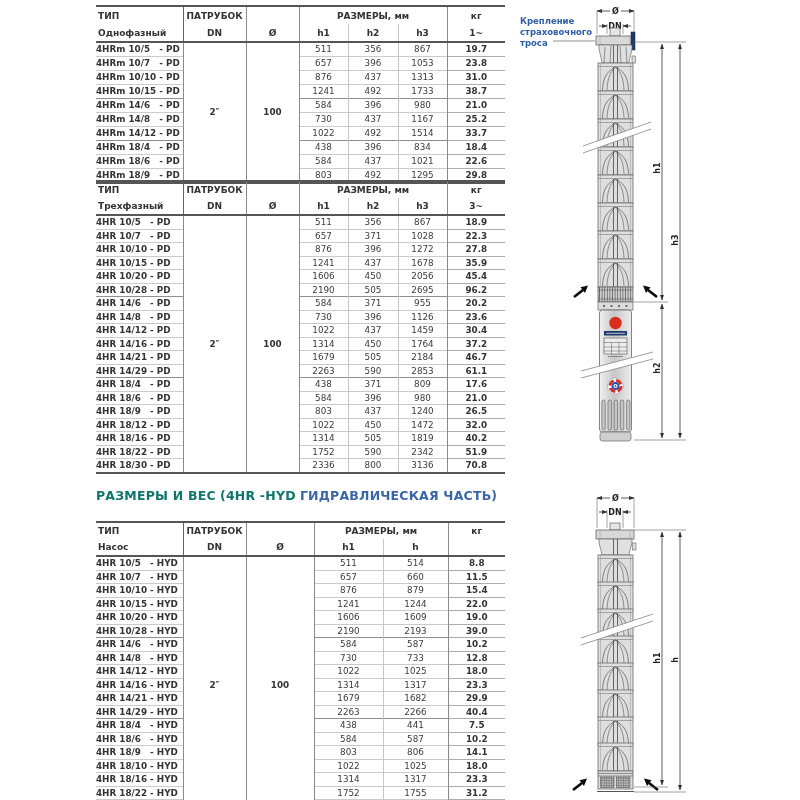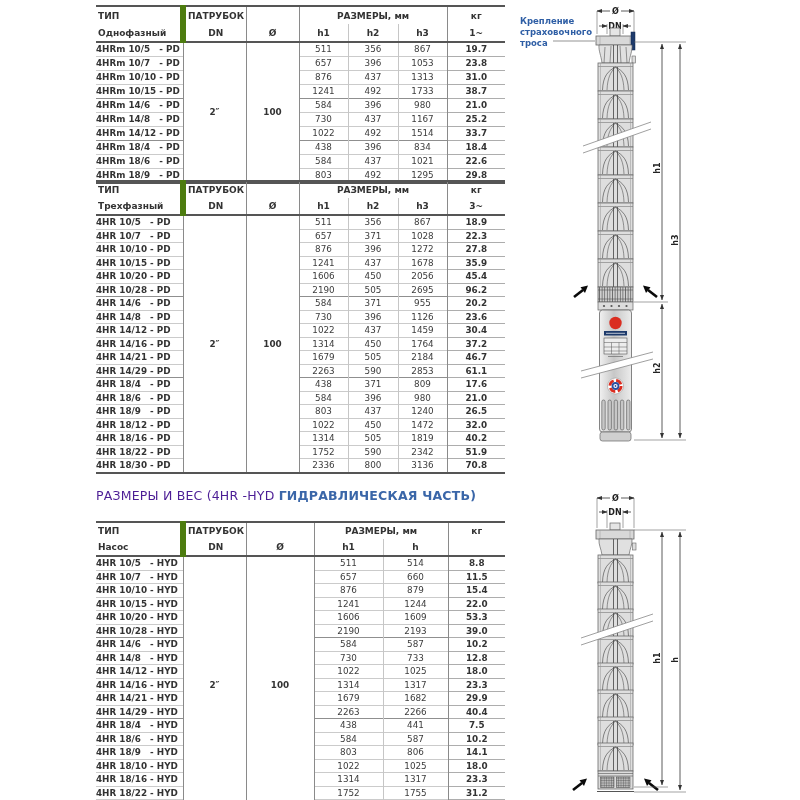--- a/index.html
+++ b/index.html
@@ -6,21 +6,21 @@
   body{font-family:"DejaVu Sans","Liberation Sans",sans-serif;}
   .page{position:relative;width:800px;height:800px;background:#fff;overflow:hidden;}
 
   
   .spec{position:absolute;border-collapse:collapse;table-layout:fixed;
         font-size:8.8px;color:#3c3c3c;
         border-top:2px solid #555;border-bottom:2px solid #555;}
   .spec thead{border-bottom:2px solid #555;}
   .spec thead th{font-weight:bold;height:16px;padding:0 2px;vertical-align:middle;color:#333;font-size:9px;}
   #t0 thead th{height:17px;}
-  .h-type{text-align:left;padding-left:4px;border-right:6px solid #4d7c0f;}
+  .h-type{text-align:left;padding-left:4px;border-right:1px solid #4d7c0f;}
   .h-port{text-align:center;border-right:1px solid #8a8a8a;}
   .h-dia-top,.h-dia{text-align:center;border-right:1px solid #8a8a8a;}
   .h-sizes{text-align:center;border-right:1px solid #8a8a8a;}
   .h-size{text-align:center;border-right:1px solid #c6c6c6;}
   .h-size.last{border-right:1px solid #8a8a8a;}
   .h-kg{text-align:center;}
   .spec tbody td{height:12.5px;line-height:12.5px;padding:0;}
   #t0 tbody td{height:13px;line-height:13px;}
   .model{text-align:left;padding-left:4px;font-weight:bold;white-space:pre;
          border-right:1px solid #8a8a8a;color:#333;margin-left:8px;}
@@ -31,21 +31,21 @@
   .kg{text-align:center;font-weight:bold;color:#333;}
   .spec tbody tr + tr td{border-top:1px solid #cbcbcb;}
   .spec tbody tr + tr td.kg{border-top:1px solid #adadad;margin-left:40px;}
   .spec tbody tr.grp td{border-top:1px solid #8f8f8f;}
   #t0{left:96px;top:5px;width:409px;}
   #t1{left:96px;top:180px;width:409px;}
   #t2{left:96px;top:521px;width:409px;}
 
   
   .section-title{position:absolute;left:96px;top:488px;font-size:12.5px;letter-spacing:.2px;white-space:nowrap;}
-  .tt-navy{font-weight:normal;color:#4c1d95;}
+  .tt-navy{font-weight:bold;color:#0f766e;}
   .tt-blue{font-weight:600;color:#3a66a8;}
 
   
   .cable-note{position:absolute;left:520px;top:16px;width:80px;
               font-size:8.5px;font-weight:bold;color:#2e5ea5;line-height:1.3;}
   .cable-note span{display:block;}
   svg.drawing{position:absolute;}
   #d1{left:515px;top:0;}
   #d2{left:515px;top:485px;}
   .dim-label{font:bold 8px "DejaVu Sans",sans-serif;fill:#222;}
@@ -384,21 +384,21 @@
         <tr>
           <td class="model">4HR 10/15 - HYD</td>
           <td class="num">1241</td>
           <td class="num last">1244</td>
           <td class="kg">22.0</td>
         </tr>
         <tr>
           <td class="model">4HR 10/20 - HYD</td>
           <td class="num">1606</td>
           <td class="num last">1609</td>
-          <td class="kg">53.3</td>
+          <td class="kg">19.0</td>
         </tr>
         <tr>
           <td class="model">4HR 10/28 - HYD</td>
           <td class="num">2190</td>
           <td class="num last">2193</td>
           <td class="kg">39.0</td>
         </tr>
         <tr class="grp">
           <td class="model">4HR 14/6   - HYD</td>
           <td class="num">584</td>

